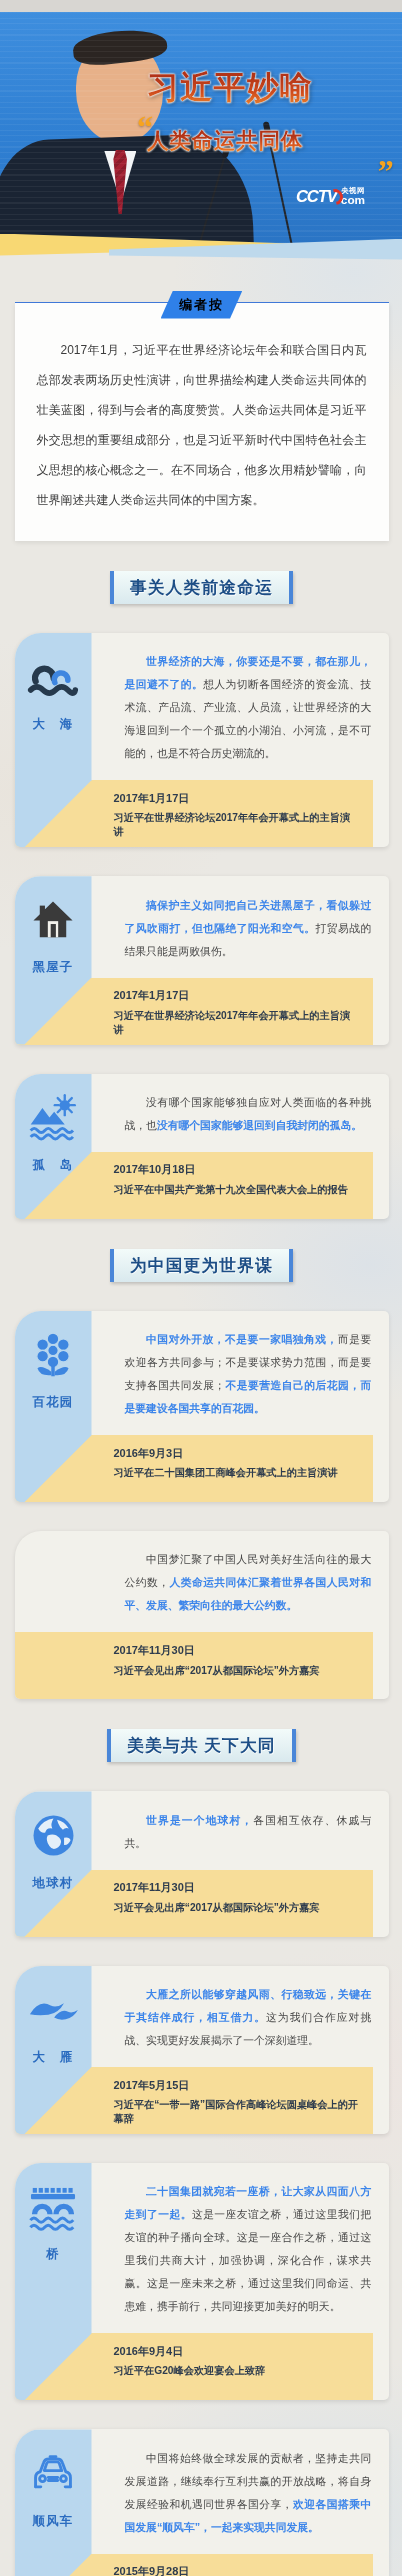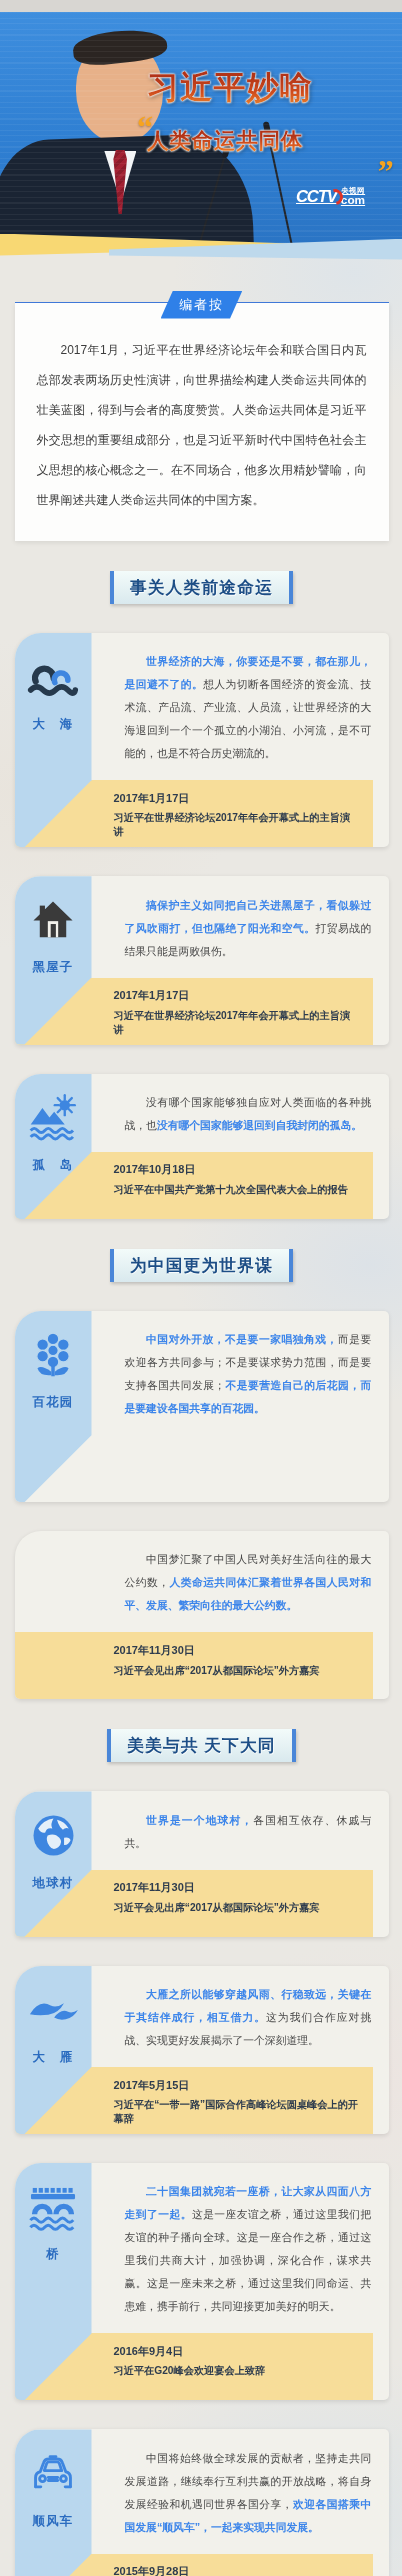--- a/index.html
+++ b/index.html
@@ -44,35 +44,35 @@
   .quote.close { position:absolute; right:1.2px; bottom:-16px; }
 
   
   .cctv-logo { display:flex; align-items:center; }
   .cctv-word { font-weight:900; font-size:16.7px; letter-spacing:-1.2px; font-style:italic; }
   .cctv-swoosh { width:16px; height:16px; border-radius:50%; border:3.1px solid transparent;
     border-top-color:#e03427; border-right-color:#e03427; transform:rotate(32deg); margin-left:-9.3px; flex:none; }
   .cctv-right { display:flex; flex-direction:column; line-height:1; margin-left:-2.5px; }
   .cctv-site { font-size:7.4px; font-weight:700; letter-spacing:0.6px;text-align:right; }
   .cctv-tld { font-size:11.8px; font-weight:700; letter-spacing:0; }
-  .header-cctv { position:absolute; left:296px; top:175px; color:#fff; z-index:4;text-decoration:underline; }
+  .header-cctv { position:absolute; left:296px; top:175px; color:#fff; z-index:4; }
 
   
   .transition { position:relative; height:25px; z-index:2; }
   .band-yellow { position:absolute; top:-12.4px; left:0; width:74%; height:22px; background:#f8d873;
     clip-path:polygon(0 0,100% 46%,100% 64%,0 100%); }
   .band-blue { position:absolute; top:-7.4px; left:27%; right:0; height:21px; background:#bed9ec;
     clip-path:polygon(0 52%,100% 0,100% 100%,0 80%); }
 
   
   main { width:374px; margin:0 auto; }
   .editor-card { position:relative; margin-top:31px; background:#fdfdfc; border-top:1.9px solid #3f78d8;
     box-shadow:0 1.9px 5px rgba(0,0,0,.09); padding:32px 22px 26px; }
   .editor-tag { position:absolute; top:-12.4px; left:50%; transform:translateX(-50%);
-    background:#2f80e8; color:#ffffff; font-size:13px; font-weight:400; letter-spacing:1.9px;
+    background:#2f80e8; color:#000000; font-size:13px; font-weight:700; letter-spacing:1.9px;
     padding:5px 18.6px; clip-path:polygon(12.4px 0,100% 0,calc(100% - 12.4px) 100%,0 100%); }
   .editor-text { font-size:12px; line-height:30px; color:#3c3c3c; text-indent:2em; text-align:justify; }
 
   
   .section-title-box { width:max-content; margin:30px auto 23.5px; padding:5px 16px;
     background:linear-gradient(180deg,#f3fbfa 0%,#d9e9ee 100%);
     border-left:4.3px solid #4a86d8; border-right:4.3px solid #4a86d8;
     box-shadow:1.2px 1.9px 3.1px rgba(0,0,0,.18); }
   .section-title { font-family:"Liberation Serif","DejaVu Serif",serif; font-size:16.7px; font-weight:900;
     letter-spacing:1.2px; color:#1d4e86; text-shadow:0.6px 0.6px 0 rgba(255,255,255,.8); }
@@ -220,20 +220,24 @@
       <div class="card-main">
         <p><span class="seg-plain">没有哪个国家能够独自应对人类面临的各种挑战，也</span><span class="seg-highlight">没有哪个国家能够退回到自我封闭的孤岛。</span></p>
       </div>
     </article>
 
     <div class="section-title-box">
       <span class="section-title">为中国更为世界谋</span>
     </div>
 
     <article class="card">
+      <div class="card-yellow">
+        <div class="card-date">2016年9月3日</div>
+        <div class="card-source">习近平在二十国集团工商峰会开幕式上的主旨演讲</div>
+      </div>
       <div class="card-left">
         <span class="card-icon">
           <svg viewBox="0 0 80 86" width="46" height="50">
             <g fill="#3e86e0" stroke="#b9d7ee" stroke-width="2">
               <circle cx="40" cy="15" r="10"></circle>
                 <circle cx="58" cy="25" r="10"></circle>
                 <circle cx="58" cy="45" r="10"></circle>
               <circle cx="22" cy="25" r="10"></circle>
                 <circle cx="22" cy="45" r="10"></circle>
                 <circle cx="40" cy="55" r="10"></circle>

